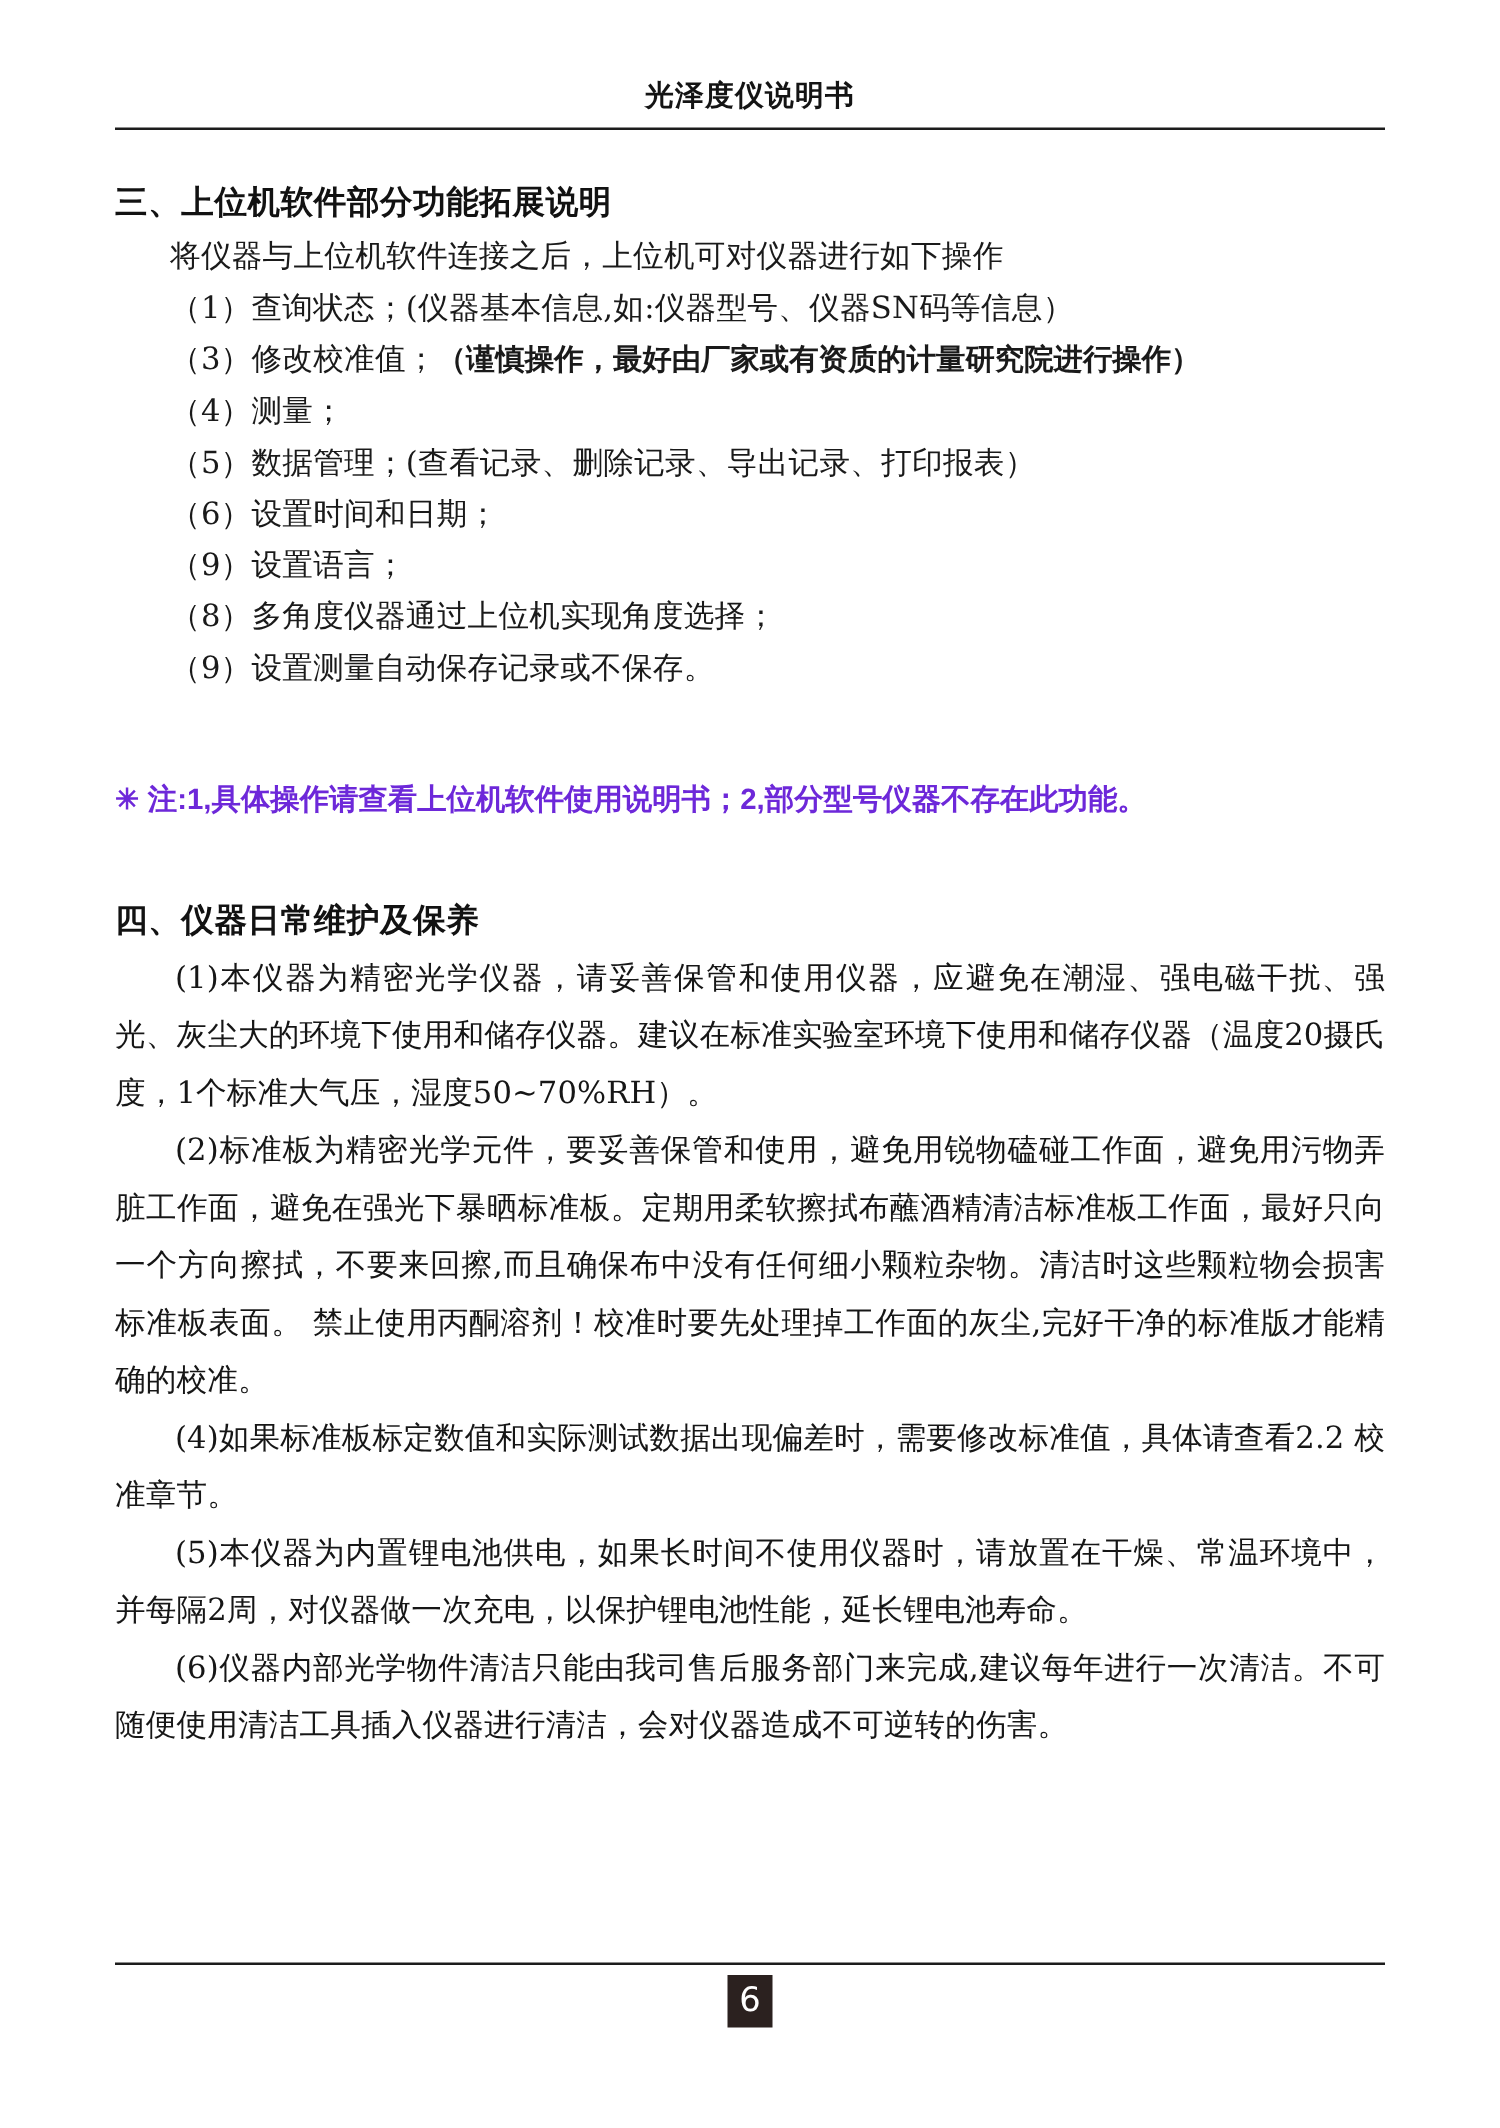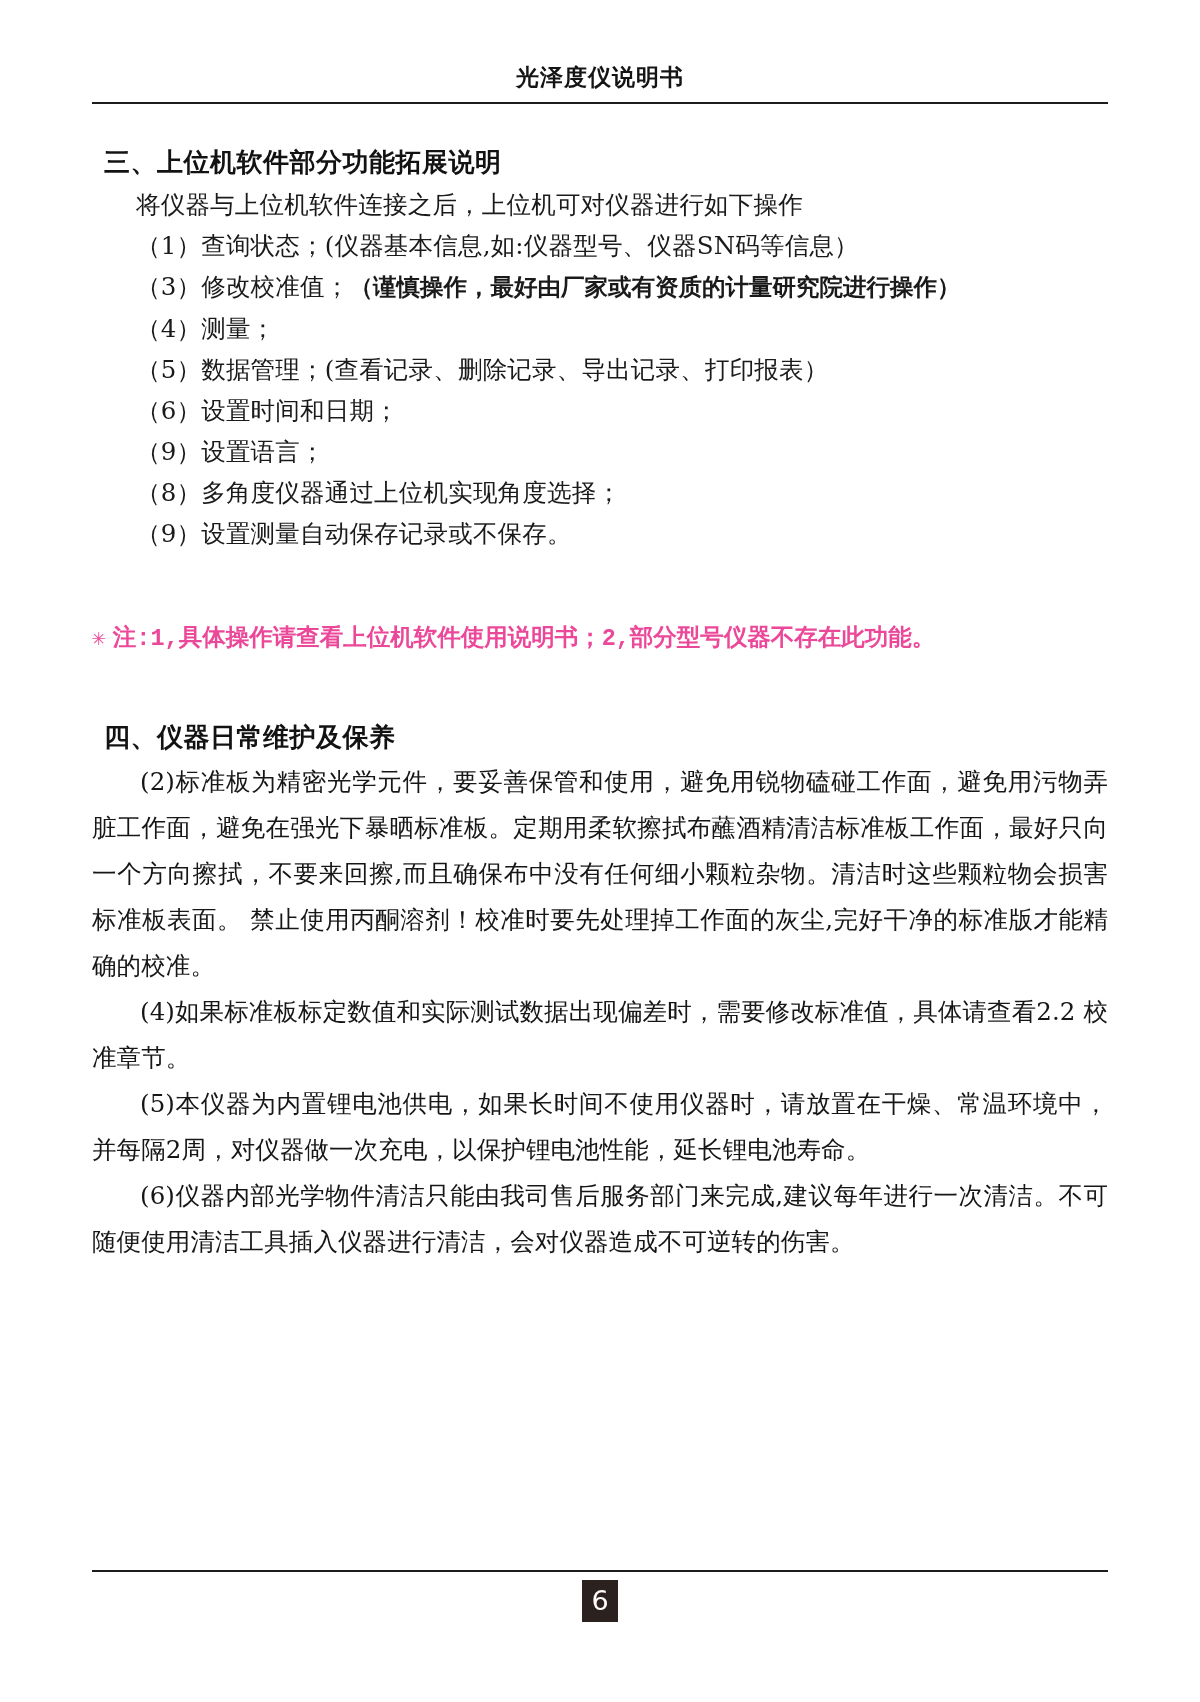--- a/index.html
+++ b/index.html
@@ -54,21 +54,21 @@
     left: 92px;
     top: 144px;
     width: 1016px;
   }
 
   h2.section-heading {
     font-family: "DejaVu Sans", "Liberation Sans", sans-serif;
     font-weight: bold;
     font-size: 26px;
     line-height: 36px;
-    margin: 0 0 4px 12px;
+    margin: 0 0 4px 0;
     letter-spacing: 0.5px;
     color: #121212;
   }
 
   .intro-line,
   .numbered-item {
     font-family: "DejaVu Serif", "Liberation Serif", serif;
     font-size: 24.5px;
     line-height: 41px;
     margin: 0;
@@ -78,26 +78,26 @@
   }
 
   .numbered-item .bold-warn {
     font-family: "DejaVu Sans", "Liberation Sans", sans-serif;
     font-weight: bold;
     font-size: 23.5px;
     letter-spacing: 0px;
   }
 
   .note-line {
-    font-family: Liberation Mono, monospace;
+    font-family: Liberation Sans, sans-serif;
     font-weight: bold;
     font-size: 23.5px;
     line-height: 34px;
     letter-spacing: 0px;
-    color: #ec4899;
+    color: #6d28d9;
     white-space: nowrap;
   }
   .note-star {
     font-size: 23px;
     margin-right: 7px;
     display: inline-block;
     vertical-align: baseline;
   }
 
   .gap-before-note { height: 44px; }
@@ -165,20 +165,21 @@
     <p class="numbered-item"><span>（9）设置测量自动保存记录或不保存。</span></p>
 
     <div class="gap-before-note"></div>
 
     <p class="note-line"><span class="note-star">✳</span><span>注:1,具体操作请查看上位机软件使用说明书；2,部分型号仪器不存在此功能。</span></p>
 
     <div class="gap-after-note"></div>
 
     <h2 class="section-heading">四、仪器日常维护及保养</h2>
 
+    <p class="body-para">(1)本仪器为精密光学仪器，请妥善保管和使用仪器，应避免在潮湿、强电磁干扰、强光、灰尘大的环境下使用和储存仪器。建议在标准实验室环境下使用和储存仪器（温度20摄氏度，1个标准大气压，湿度50~70%RH）。</p>
     <p class="body-para">(2)标准板为精密光学元件，要妥善保管和使用，避免用锐物磕碰工作面，避免用污物弄脏工作面，避免在强光下暴晒标准板。定期用柔软擦拭布蘸酒精清洁标准板工作面，最好只向一个方向擦拭，不要来回擦,而且确保布中没有任何细小颗粒杂物。清洁时这些颗粒物会损害标准板表面。 禁止使用丙酮溶剂！校准时要先处理掉工作面的灰尘,完好干净的标准版才能精确的校准。</p>
     <p class="body-para">(4)如果标准板标定数值和实际测试数据出现偏差时，需要修改标准值，具体请查看2.2 校准章节。</p>
     <p class="body-para">(5)本仪器为内置锂电池供电，如果长时间不使用仪器时，请放置在干燥、常温环境中，并每隔2周，对仪器做一次充电，以保护锂电池性能，延长锂电池寿命。</p>
     <p class="body-para">(6)仪器内部光学物件清洁只能由我司售后服务部门来完成,建议每年进行一次清洁。不可随便使用清洁工具插入仪器进行清洁，会对仪器造成不可逆转的伤害。</p>
 
   </div>
 
   <div class="footer">
     <div class="footer-rule"></div>
     <div class="page-number-box">6</div>

